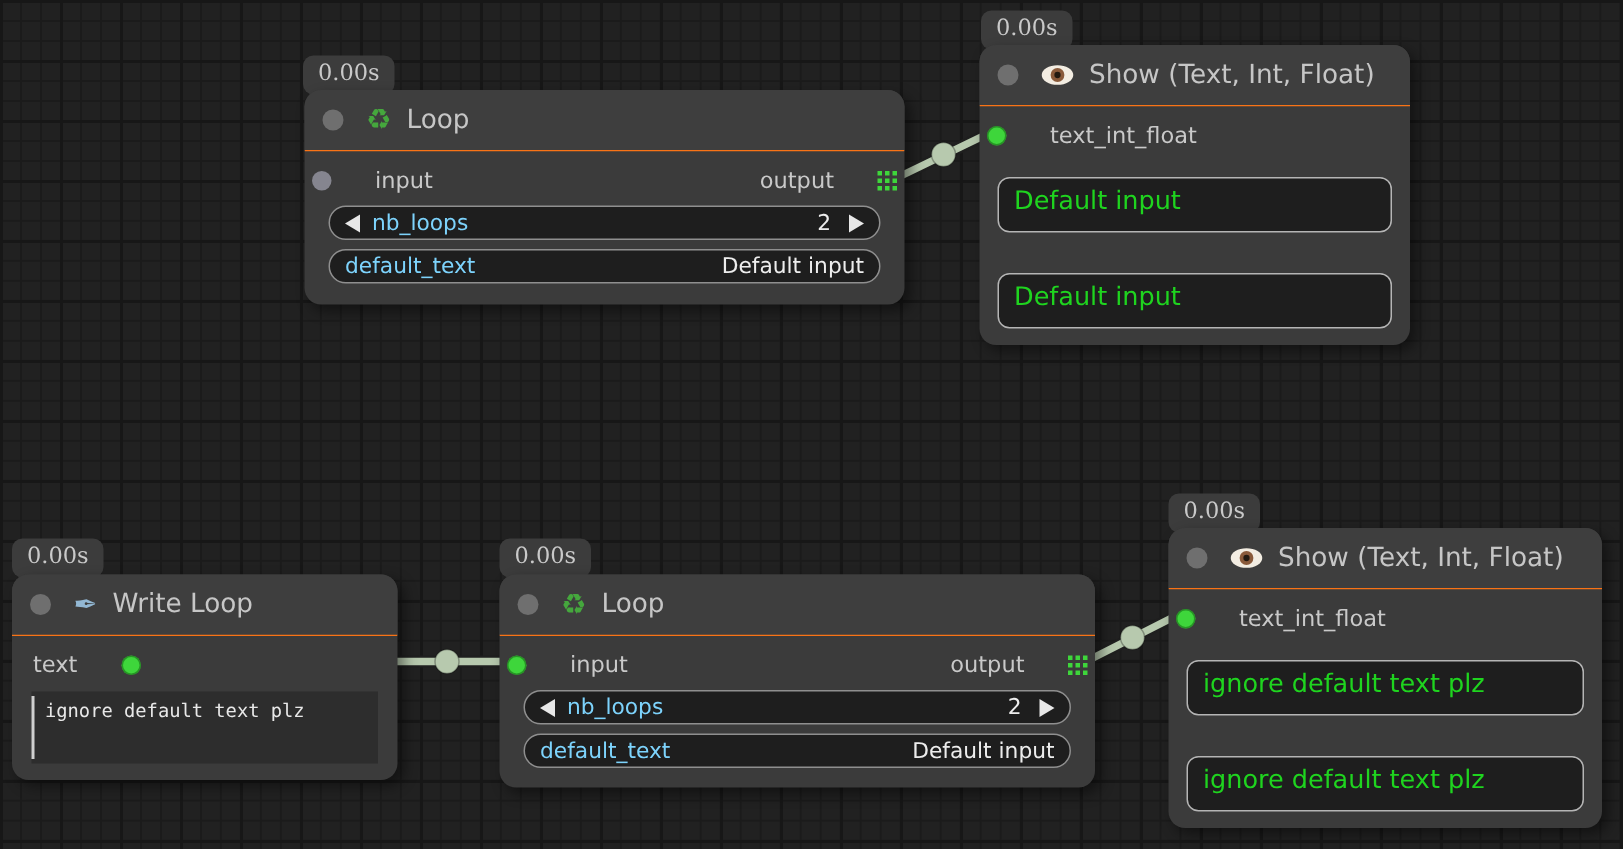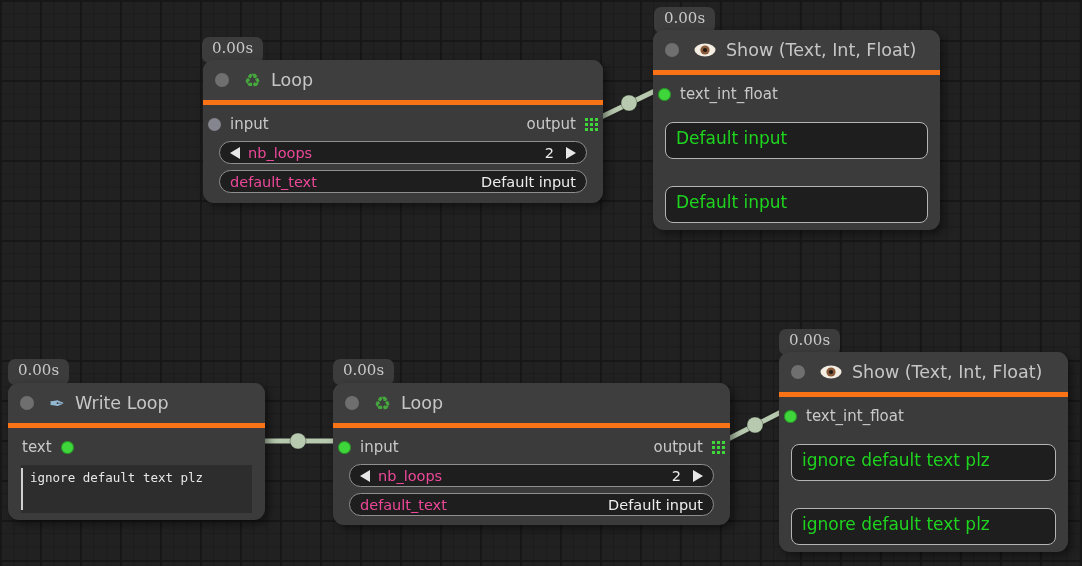--- a/index.html
+++ b/index.html
@@ -19,44 +19,44 @@
     position:absolute; z-index:1; background:#3c3c3c; color:#c9c9c9;
     font-family:"DejaVu Serif","Liberation Serif",serif; font-size:15px;
     padding:3px 10px 6px 10px; border-radius:7px; line-height:17px;
   }
   .node {
     position:absolute; z-index:2; background:#3b3b3b; border-radius:11px;
     box-shadow:4px 4px 9px rgba(0,0,0,0.45); box-sizing:border-box;
   }
   .titlebar {
     height:40px; display:flex; align-items:center; padding:0 12px;
-    border-bottom:5px solid #f97316; color:#c6c6c6; font-size:17.5px;
+    border-bottom:1px solid #f97316; color:#c6c6c6; font-size:17.5px;
     border-radius:11px 11px 0 0; background:#3e3e3e;
   }
   .status-dot { width:14px; height:14px; border-radius:50%; background:#6f6f6f; margin-right:15px; flex:none; }
   .node-icon { font-size:19px; line-height:19px; margin-right:10px; flex:none; }
   .recycle { color:#45a73d; }
   .pen { color:#93b8d4; }
   .title-text { white-space:nowrap; }
 
-  .port-row { display:flex; align-items:center; padding:0 5px; height:22px; margin-top:8px; }
+  .port-row { display:flex; align-items:center; padding:0 5px; height:22px; margin-top:8px;gap:20px; }
   .port-row .spacer { flex:1; }
   .port-dot { width:13px; height:13px; border-radius:50%; flex:none; }
   .port-green { background:#3ed63b; box-shadow:inset 0 0 0 1px rgba(10,70,10,0.45); }
   .port-gray  { background:#85858f; }
   .port-label { color:#c9c9c9; font-size:15px; margin:0 9px; white-space:nowrap; }
   .grid-icon { width:13px; height:13px; display:grid; grid-template-columns:repeat(3,3px); grid-template-rows:repeat(3,3px); gap:2px; flex:none; }
   .grid-icon span { background:#3ed63b; }
 
   .pill {
     margin:6px 16px 0; height:23px; border:1px solid #8f8f8f; border-radius:12px;
     background:#1e1e1e; display:flex; align-items:center; padding:0 10px;
     font-size:14.5px; box-sizing:border-box;
   }
-  .pill-label { color:#ec4899; white-space:nowrap; }
+  .pill-label { color:#7dd3fc; white-space:nowrap; }
   .pill-value { margin-left:auto; color:#ededed; white-space:nowrap; }
   .tri { width:0; height:0; border-top:6px solid transparent; border-bottom:6px solid transparent; flex:none; }
   .tri-left  { border-right:10px solid #e8e8e8; margin-right:8px; }
   .tri-right { border-left:10px solid #e8e8e8; margin-left:12px; }
 
   .display-box {
     margin:0 12px; height:37px; border:1.5px solid #b5b5b5; border-radius:8px;
     background:#1e1e1e; color:#1fd41f; font-size:17px; padding:5px 10px;
     box-sizing:border-box; white-space:nowrap; overflow:hidden;
   }

